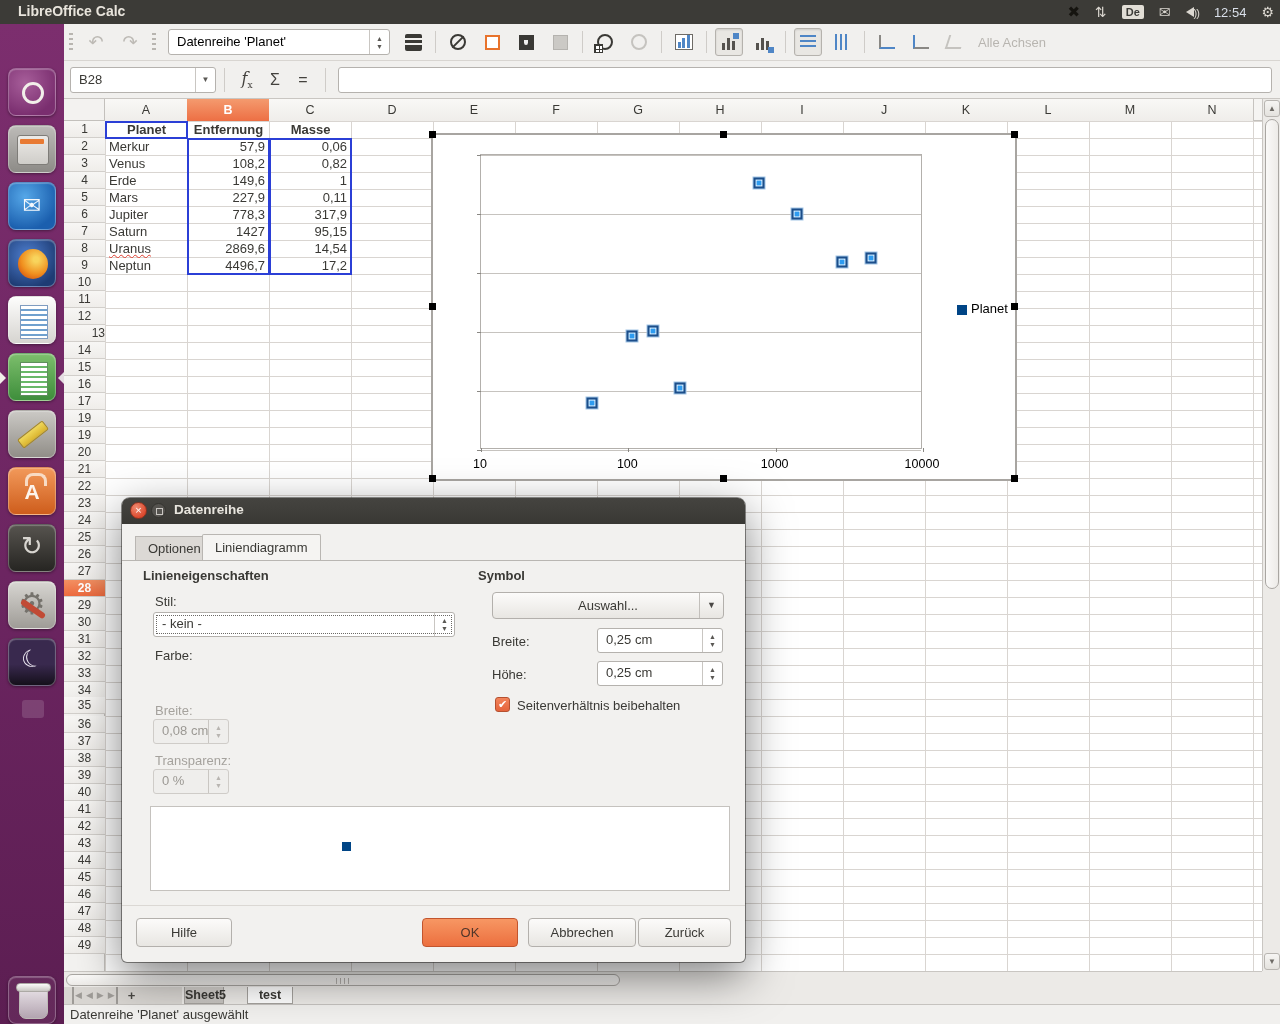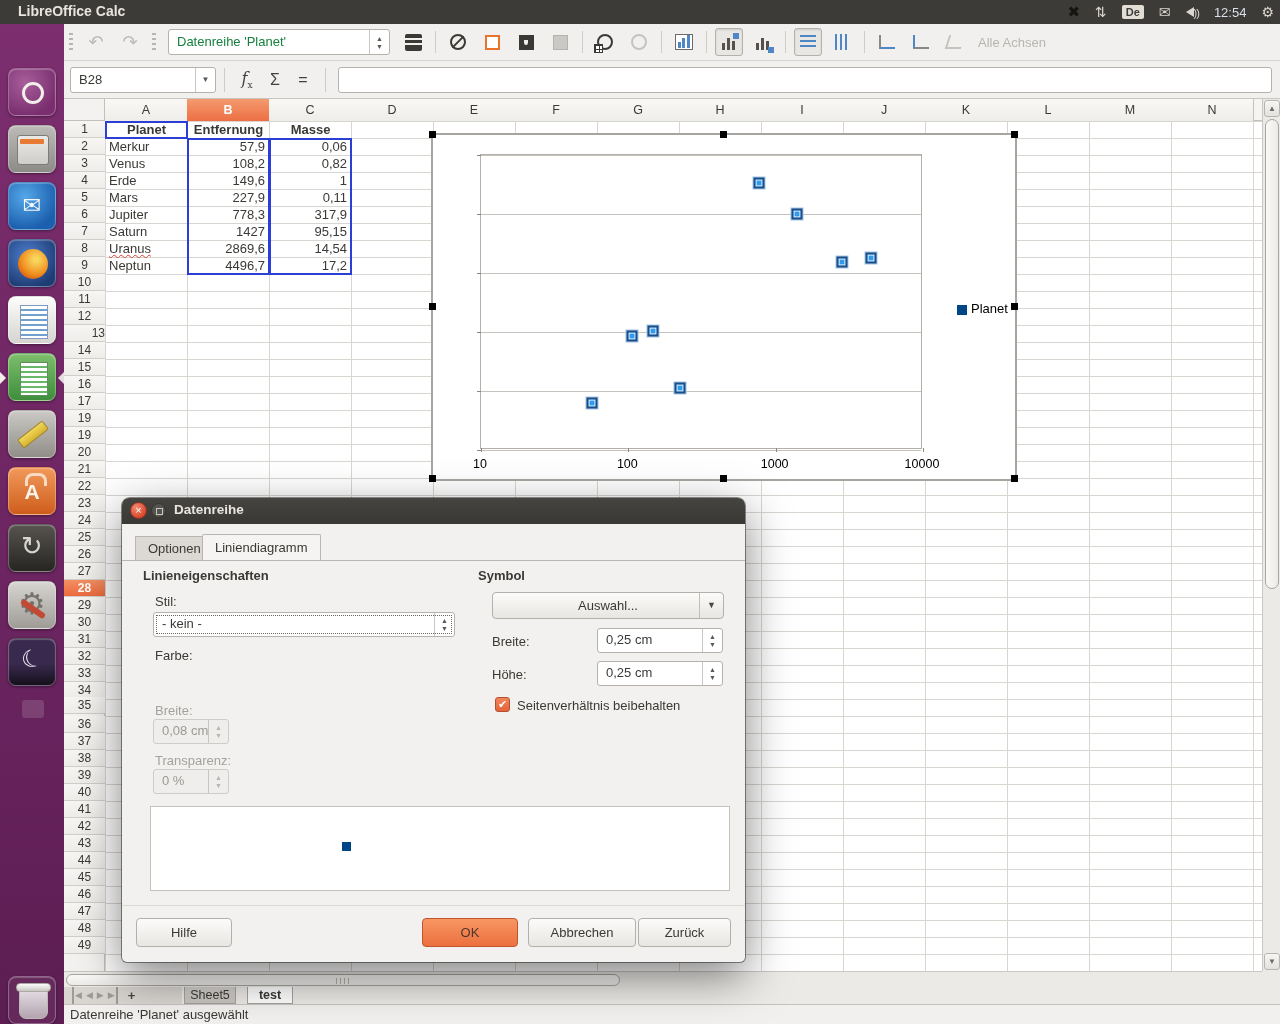--- a/index.html
+++ b/index.html
@@ -67,21 +67,21 @@
   .toolbar{position:absolute;left:64px;top:24px;width:1216px;height:37px;background:#F1F0EE;
            border-bottom:1px solid #D8D5D1;display:flex;align-items:center;z-index:10;}
   .tgrip{width:4px;height:18px;margin:0 6px 0 5px;
          background:repeating-linear-gradient(to bottom,#B8B5B0 0 2px,transparent 2px 5px);}
   .tbtn{min-width:28px;height:28px;display:flex;align-items:center;justify-content:center;margin:0 3px;border-radius:3px;position:relative;}
   .tbtn.pressed{background:#E9E7E3;border:1px solid #B5B2AD;box-shadow:inset 0 1px 2px rgba(0,0,0,.12);}
   .tbtn .uglyph{font-size:18px;color:#3A3935;}
   .tbtn.disabled .uglyph{color:#BDBAB5;}
   .tsep{width:1px;height:22px;background:#CFCCC8;margin:0 5px;}
   .tcombo{width:222px;height:26px;background:#FFF;border:1px solid #B5B2AE;border-radius:3px;margin:0 6px;position:relative;}
-  .tcombo-text{position:absolute;left:8px;top:4px;font-size:13px;color:#15803d;}
+  .tcombo-text{position:absolute;left:8px;top:4px;font-size:13px;color:#000000;}
   .spinv{position:absolute;right:0;top:0;bottom:0;width:20px;border-left:1px solid #C9C6C2;
          display:flex;flex-direction:column;align-items:center;justify-content:center;gap:1px;}
   .spinv span{font-size:7px;line-height:7px;color:#5A5854;}
   .ic-formatsel{width:17px;height:17px;background:#3A3935;border-radius:2px;
       background-image:linear-gradient(to bottom,transparent 4px,#F1F0EE 4px,#F1F0EE 6px,transparent 6px,transparent 9px,#F1F0EE 9px,#F1F0EE 11px,transparent 11px);}
   .ic-nofill{width:16px;height:16px;border:2px solid #3A3935;border-radius:50%;position:relative;}
   .ic-nofill::after{content:"";position:absolute;left:-2px;top:5px;width:16px;height:2px;background:#3A3935;transform:rotate(-45deg);}
   .ic-linecolor{width:15px;height:15px;border:2px solid #E8732C;background:#FFF;}
   .ic-filldark{width:15px;height:15px;background:#3A3935;position:relative;}
   .ic-filldark::after{content:"";position:absolute;left:5px;top:5px;width:4px;height:5px;background:#F1F0EE;border-radius:0 0 50% 50%;}
@@ -164,21 +164,21 @@
   .sc-corner{position:absolute;left:1262px;top:971px;width:18px;height:16px;background:#ECEAE7;z-index:6;}
 
   .tabbar{position:absolute;left:64px;top:987px;width:1216px;height:17px;background:#ECEAE7;z-index:6;}
   .tabbar-left{position:absolute;left:0;top:0;width:118px;height:17px;background:#D9D6D2;display:flex;align-items:center;gap:4px;padding-left:8px;}
   .navg{font-size:9px;color:#9E9B97;line-height:17px;}
   .navg.bar-l{border-left:2px solid #9E9B97;padding-left:1px;}
   .navg.bar-r{border-right:2px solid #9E9B97;padding-right:1px;}
   .addsheet{font-size:13px;font-weight:bold;color:#4A4845;margin-left:6px;line-height:16px;}
   .sheettab{position:absolute;top:0;height:17px;line-height:17px;text-align:center;font-size:12.5px;color:#3A3935;
             border:1px solid #A5A29E;border-top:none;}
-  .sheettab.inactive{left:120px;width:52px;background:linear-gradient(#D4D1CD,#C6C3BF);}
+  .sheettab.inactive{left:120px;width:40px;background:linear-gradient(#D4D1CD,#C6C3BF);font-weight:bold;}
   .sheettab.active{left:183px;width:46px;background:#FFF;font-weight:bold;}
   .statusbar{position:absolute;left:64px;top:1004px;width:1216px;height:20px;background:#F1F0EE;
              border-top:1px solid #C6C3BF;line-height:19px;padding-left:6px;z-index:6;font-size:13px;}
 
   
   .dialog{position:absolute;left:122px;top:498px;width:623px;height:464px;background:#F2F1EF;z-index:20;
           border-radius:8px 8px 5px 5px;box-shadow:0 14px 45px rgba(0,0,0,.5),0 0 0 1px rgba(60,59,55,.55);}
   .dlg-title{position:absolute;left:0;top:0;right:0;height:26px;background:linear-gradient(#454440,#393834);border-radius:7px 7px 0 0;}
   .dlg-title-text{position:absolute;left:52px;top:4px;color:#E8E5DE;font-weight:bold;font-size:13.5px;}
   .dlg-close{position:absolute;left:8px;top:4px;width:17px;height:17px;border-radius:50%;

